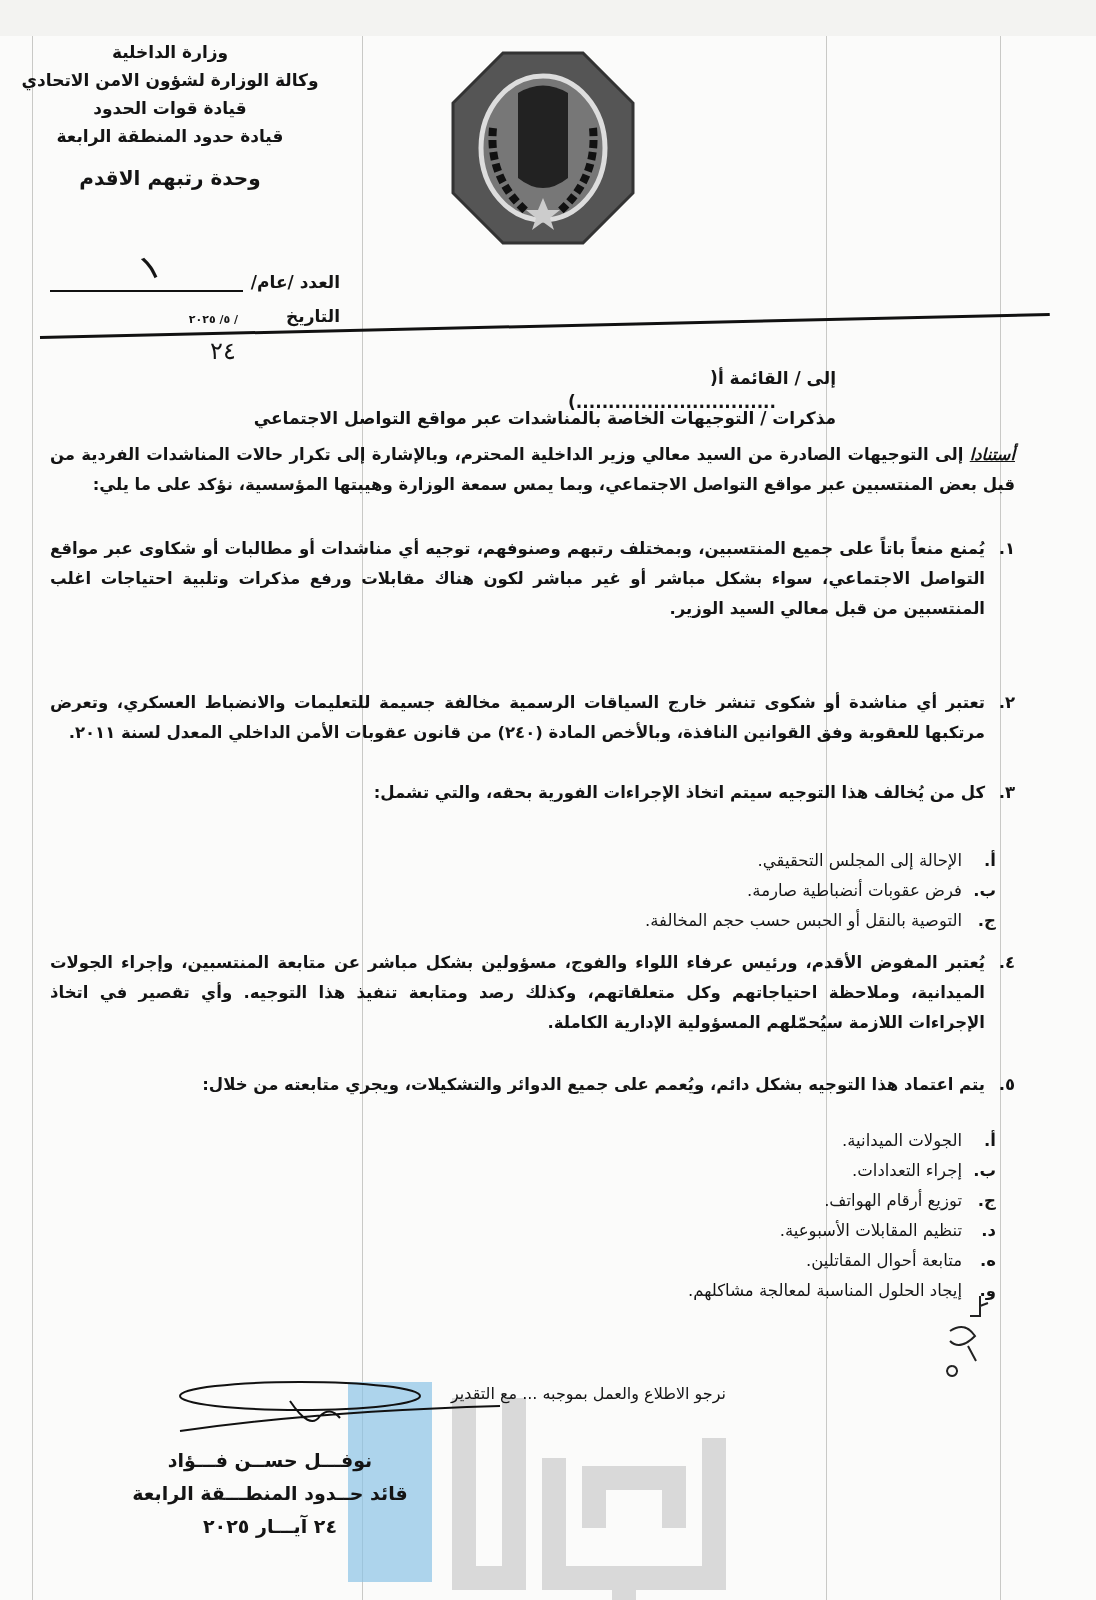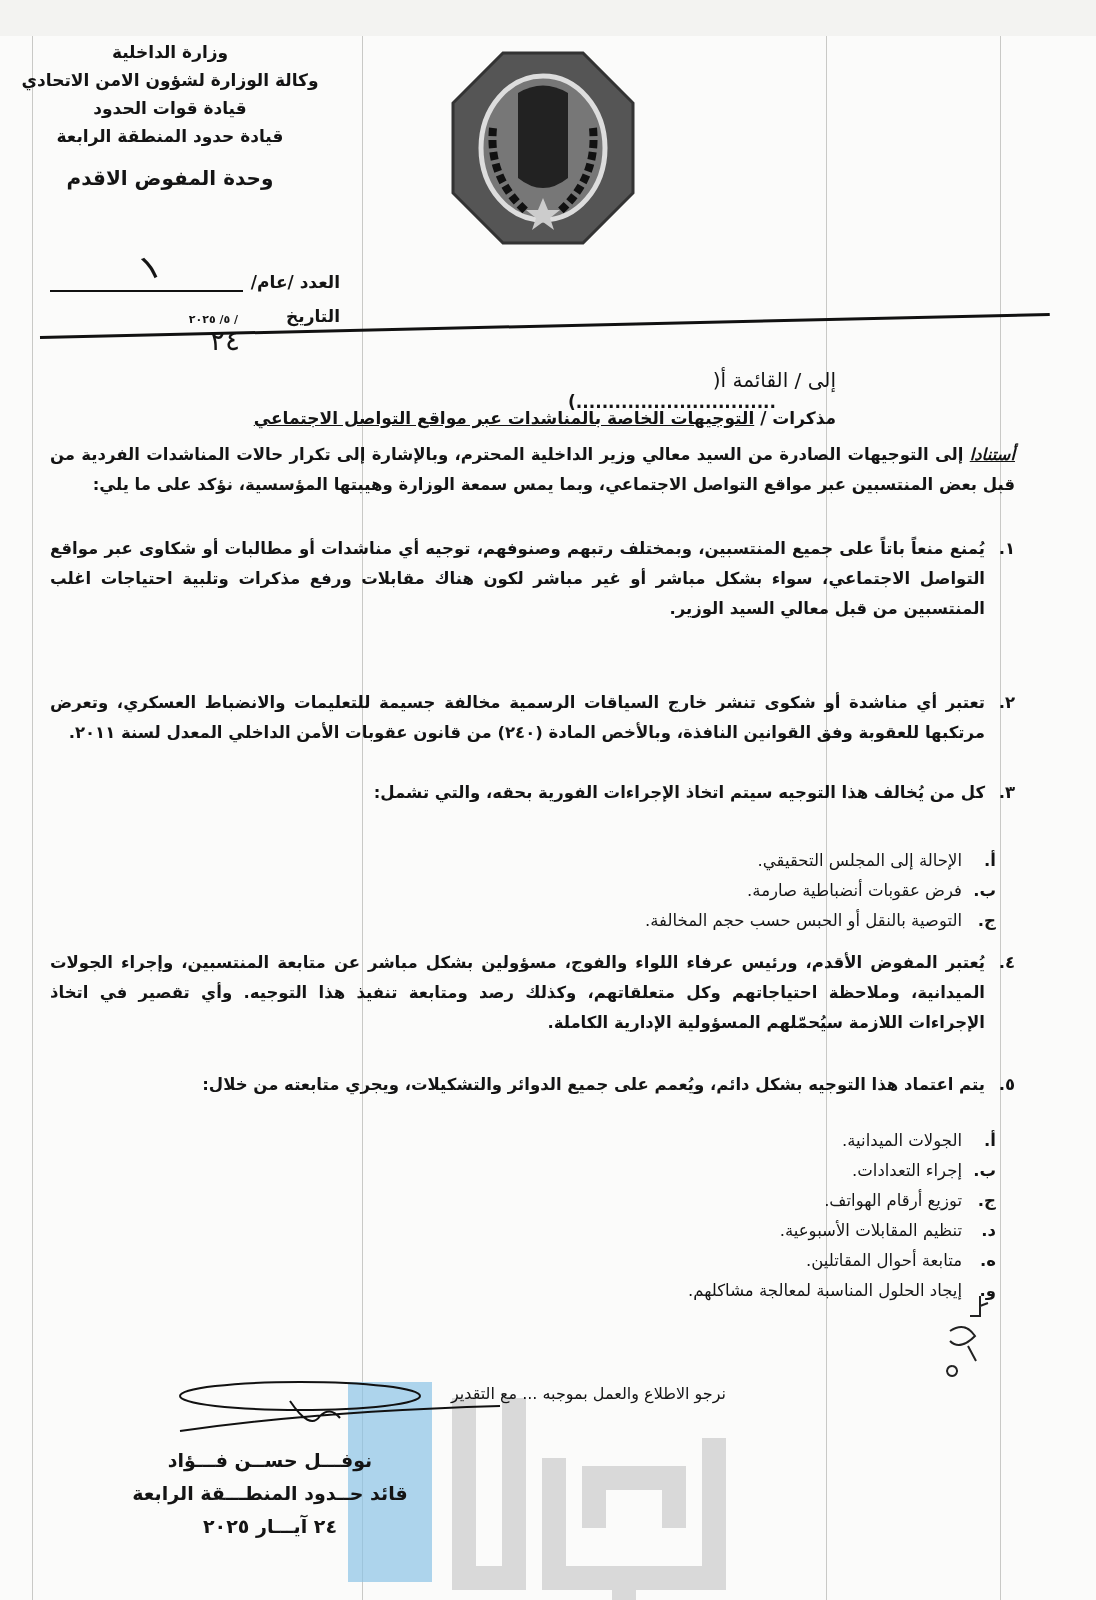--- a/index.html
+++ b/index.html
@@ -25,35 +25,35 @@
   }
   .header-block .unit { font-size: 20px; margin-top: 14px; }
   .ref-block {
     position: absolute; left: 50px; top: 222px; width: 290px;
     direction: rtl; font-weight: bold; font-size: 17px;
   }
   .ref-row { display: flex; align-items: flex-end; gap: 8px; height: 34px; }
   .ref-line { flex: 1; border-bottom: 2px solid #111; height: 14px; position: relative; }
   .ref-mark { position: absolute; left: 90px; top: -30px; font-size: 36px; font-weight: normal; transform: rotate(-25deg); }
   .date-val { margin-right: 40px; font-size: 11px; letter-spacing: 3px; }
-  .date-hand { position: absolute; left: 210px; top: 288px; font-size: 28px; font-family: "DejaVu Serif", serif; }
+  .date-hand { position: absolute; left: 210px; top: 301px; font-size: 24px; font-family: "DejaVu Serif", serif; }
 
   
   .emblem { position: absolute; left: 448px; top: 12px; width: 190px; height: 200px; }
 
   .header-rule {
     position: absolute; left: 40px; top: 300px; width: 1010px; height: 3px;
     background: #111; transform: rotate(-1.3deg); transform-origin: left;
   }
 
   
-  .recipient { position: absolute; right: 260px; top: 332px; font-size: 20px; font-weight: normal; direction: rtl; }
+  .recipient { position: absolute; right: 260px; top: 332px; font-size: 17px; font-weight: bold; direction: rtl; }
   .recipient-dots { position: absolute; right: 320px; top: 356px; font-size: 17px; font-weight: bold; direction: ltr; }
   .subject { position: absolute; right: 260px; top: 372px; font-size: 17px; font-weight: bold; direction: rtl; }
-  .subject .ul { text-decoration: underline; }
+  .subject .ul { }
   .body-text {
     position: absolute; left: 50px; width: 965px; right: 80px;
     direction: rtl; text-align: justify; font-weight: bold;
     font-size: 16.5px; line-height: 30px;
   }
   .intro { top: 404px; }
   .intro .lead { text-decoration: underline; font-style: italic; }
   .clause { display: flex; direction: rtl; }
   .clause .num { width: 30px; flex: none; }
   .clause .txt { flex: 1; text-align: justify; }
@@ -81,21 +81,21 @@
   <div class="fold" style="left:32px"></div>
   <div class="fold" style="left:362px"></div>
   <div class="fold" style="left:826px"></div>
   <div class="fold" style="left:1000px"></div>
 
   <div class="header-block">
     <div>وزارة الداخلية</div>
     <div>وكالة الوزارة لشؤون الامن الاتحادي</div>
     <div>قيادة قوات الحدود</div>
     <div>قيادة حدود المنطقة الرابعة</div>
-    <div class="unit">وحدة المفوض الاقدم</div>
+    <div class="unit">وحدة رتبهم الاقدم</div>
   </div>
 
   <div class="ref-block">
     <div class="ref-row">
       <span>العدد /عام/</span>
       <span class="ref-line">
         <span class="ref-mark">١</span>
       </span>
     </div>
     <div class="ref-row">

